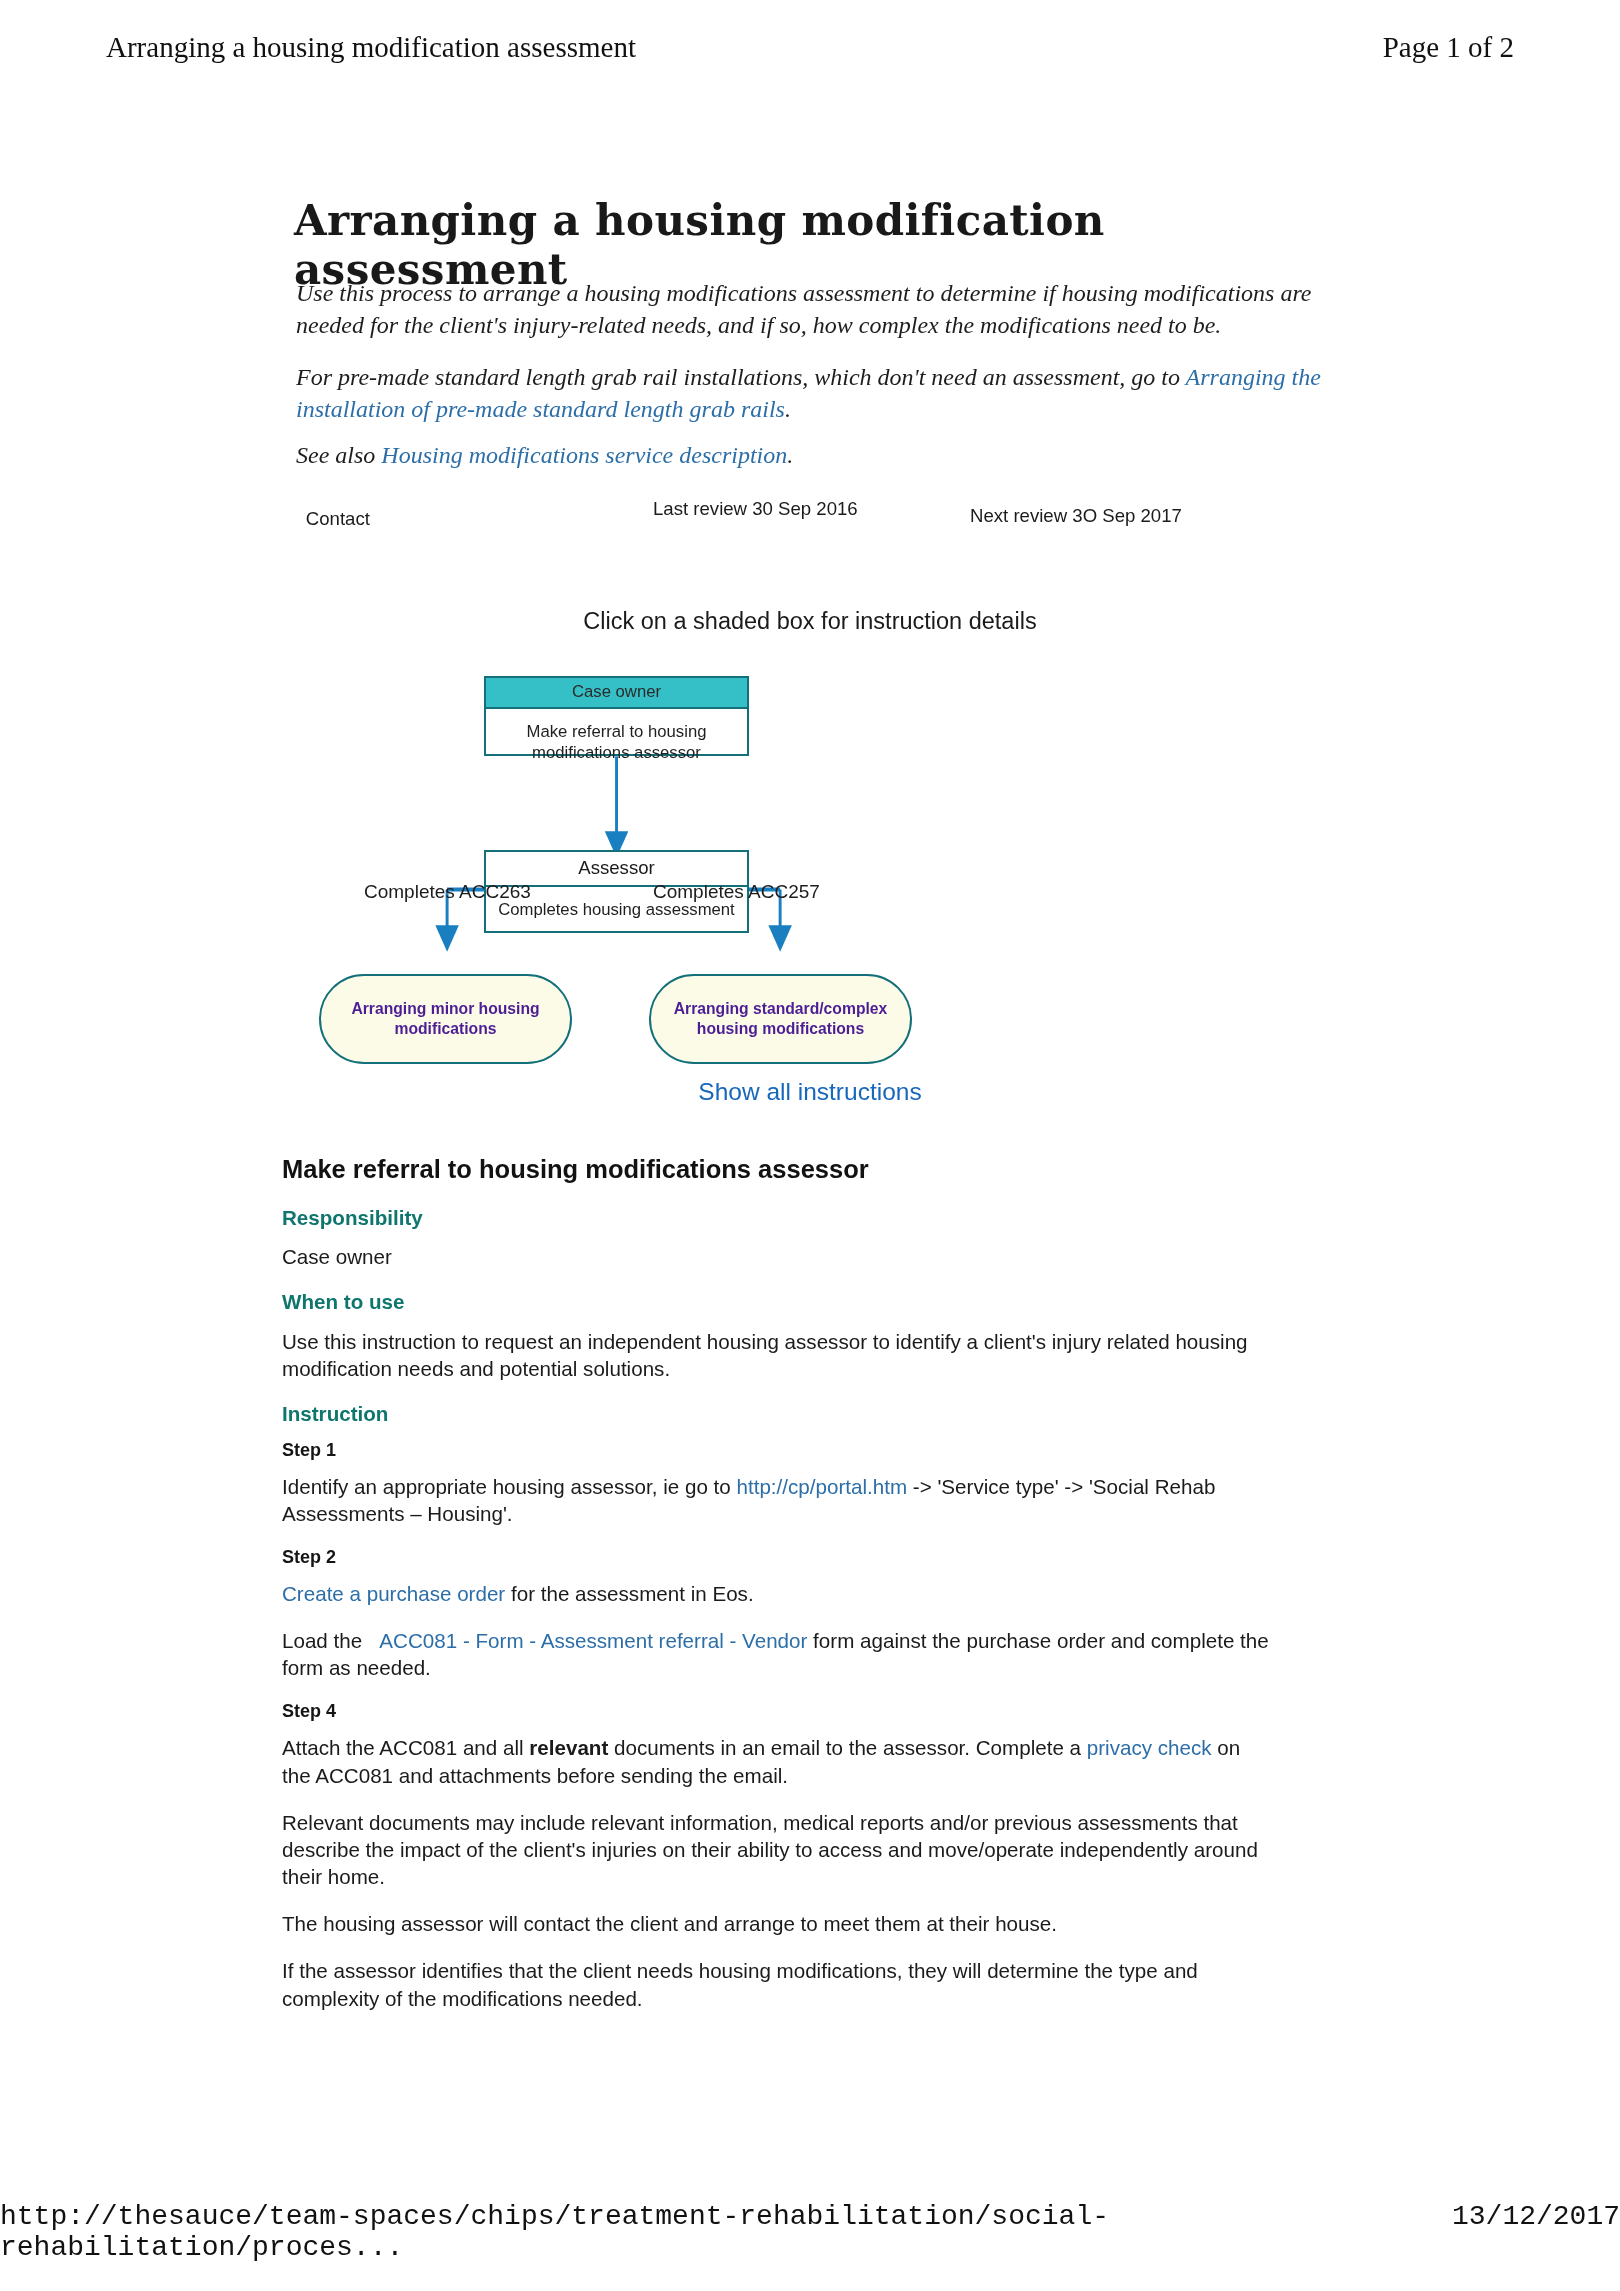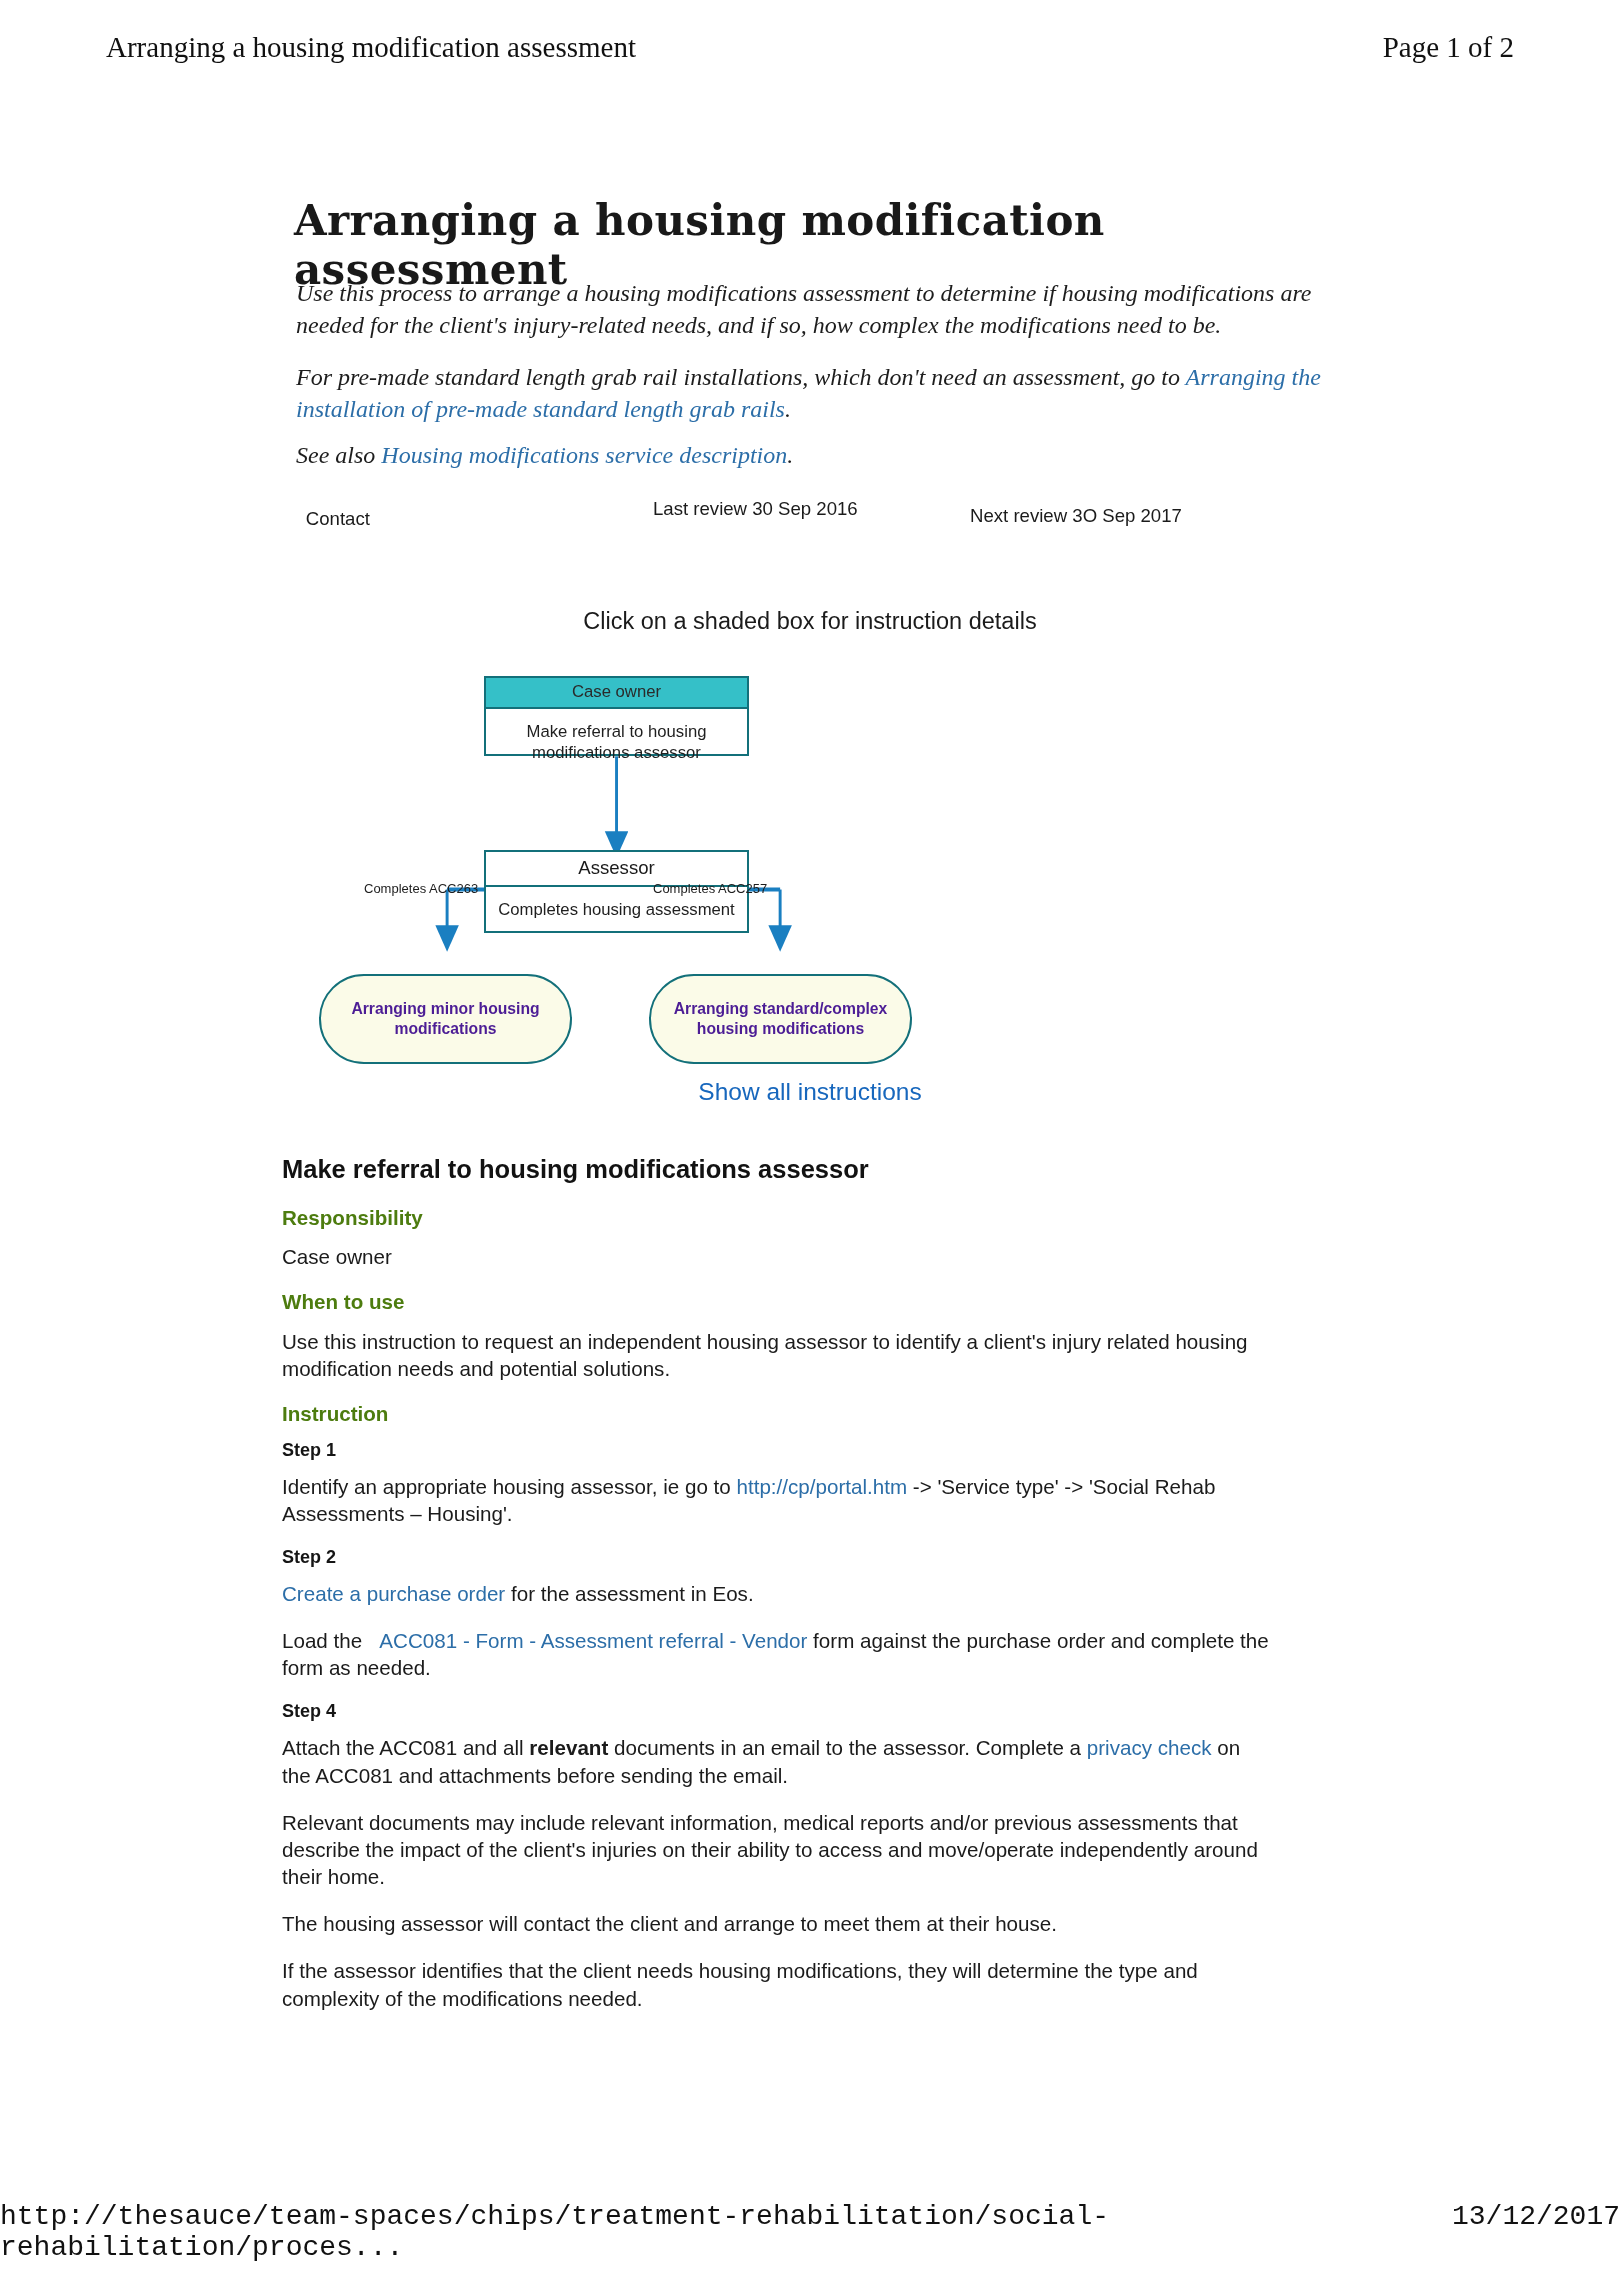--- a/index.html
+++ b/index.html
@@ -145,21 +145,21 @@
     font-size: 16.7px;
     line-height: 21.6px;
     color: #1f1f1f;
     padding: 11.8px 9.8px 0;
   }
   #node-case-owner { left: 484px; top: 0px;   width: 265px; height: 80px; }
   #node-assessor   { left: 484px; top: 174px; width: 265px; height: 83px; }
 
   .edge-label {
     position: absolute;
-    font-size: 13px;
+    font-size: 19px;
     color: #1d1d1d;
     white-space: nowrap;
   }
   #lbl-left  { left: 364px; top: 205px; }
   #lbl-right { left: 653px; top: 205px; }
 
   .oval {
     position: absolute;
     border: 2px solid #13707a;
     background: #fbfbe8;
@@ -198,21 +198,21 @@
   }
   .h-sec {
     font-size: 25.5px;
     font-weight: 700;
     color: #121212;
     margin: 0 0 21.6px 0;
   }
   .h-sub {
     font-size: 20.6px;
     font-weight: 700;
-    color: #4d7c0f;
+    color: #0f766e;
     margin: 0 0 13.7px 0;
   }
   .h-step {
     font-size: 18px;
     font-weight: 700;
     color: #151515;
     margin: 0 0 11.8px 0;
   }
   .p {
     font-size: 20.6px;

